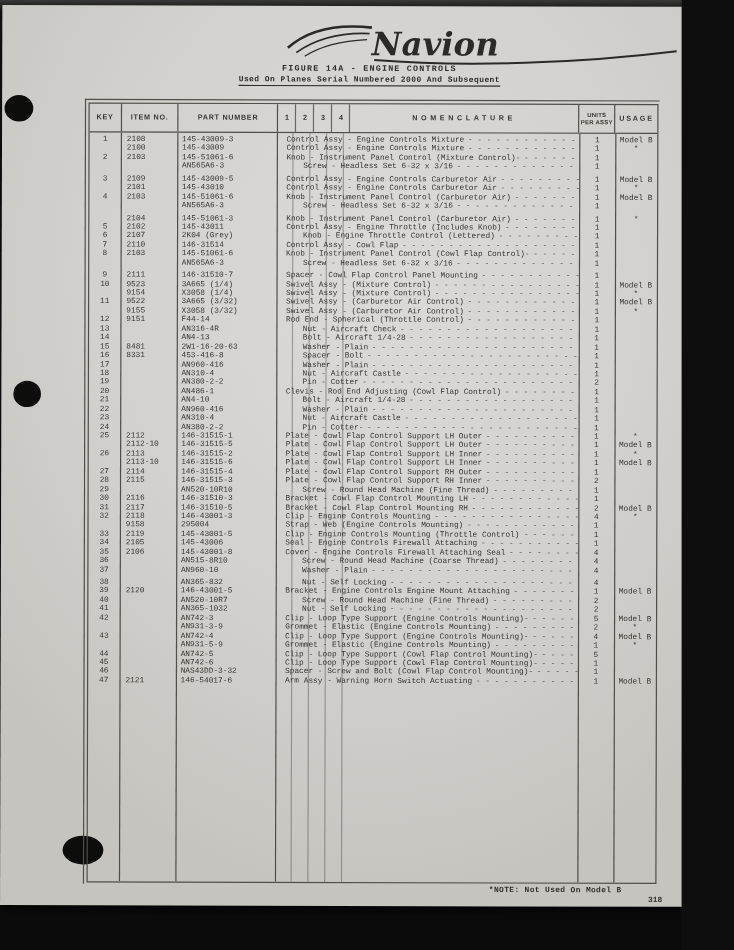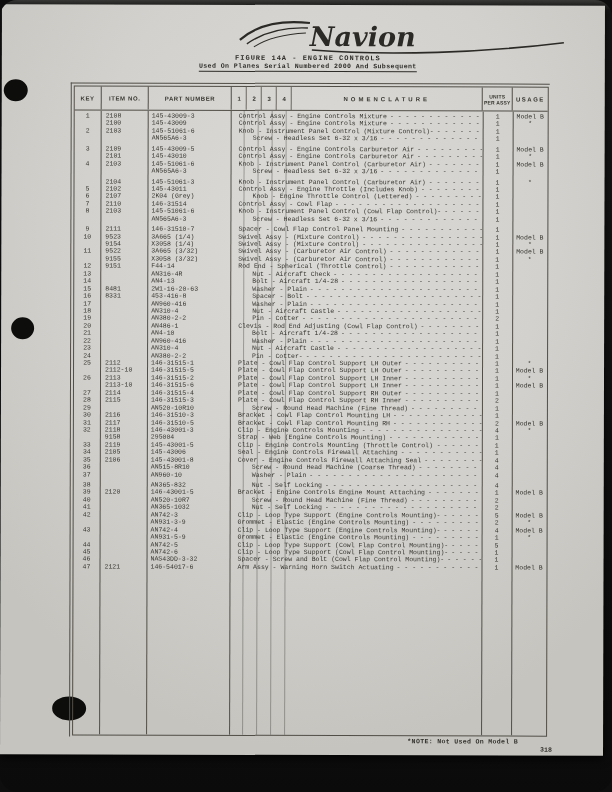--- a/index.html
+++ b/index.html
@@ -1,18 +1,18 @@
 <!DOCTYPE html>
 <html><head>
 <meta charset="utf-8">
 <style>
   html,body{margin:0;padding:0;}
   body{width:612px;height:792px;background:#0e0e0e;font-family:"Liberation Mono","DejaVu Sans Mono",monospace;}
-  .photo{position:relative;width:612px;height:792px;overflow:hidden;
-         background:linear-gradient(180deg,#3a3a38 0,#161616 10px,#0b0b0b 100%);border-radius:17px;}
+  .photo{position:relative;width:568px;height:792px;overflow:hidden;
+         background:linear-gradient(180deg,#3a3a38 0,#161616 10px,#0b0b0b 100%);}
   .page{position:absolute;left:1px;top:5px;width:603px;height:750px;
         background:radial-gradient(ellipse 420px 520px at 52% 30%,#dbdad6 0%,#d2d1cd 55%,#c5c4bf 100%);
         transform:rotate(0.15deg);box-shadow:0 3px 8px rgba(0,0,0,.8);color:#34322d;}
   .hole{position:absolute;background:#0d0d0c;border-radius:50%;}
   .hole1{left:2px;top:75px;width:24px;height:22px;}
   .hole2{left:10px;top:313px;width:23px;height:22px;}
   .hole3{left:52px;top:692px;width:34px;height:24px;}
   .logo{position:absolute;left:228px;top:10px;width:340px;height:42px;}
   .logo svg{width:100%;height:100%;}
   .logo text{font-family:"DejaVu Serif","Liberation Serif",serif;font-style:italic;font-weight:bold;fill:#2c2a26;}

